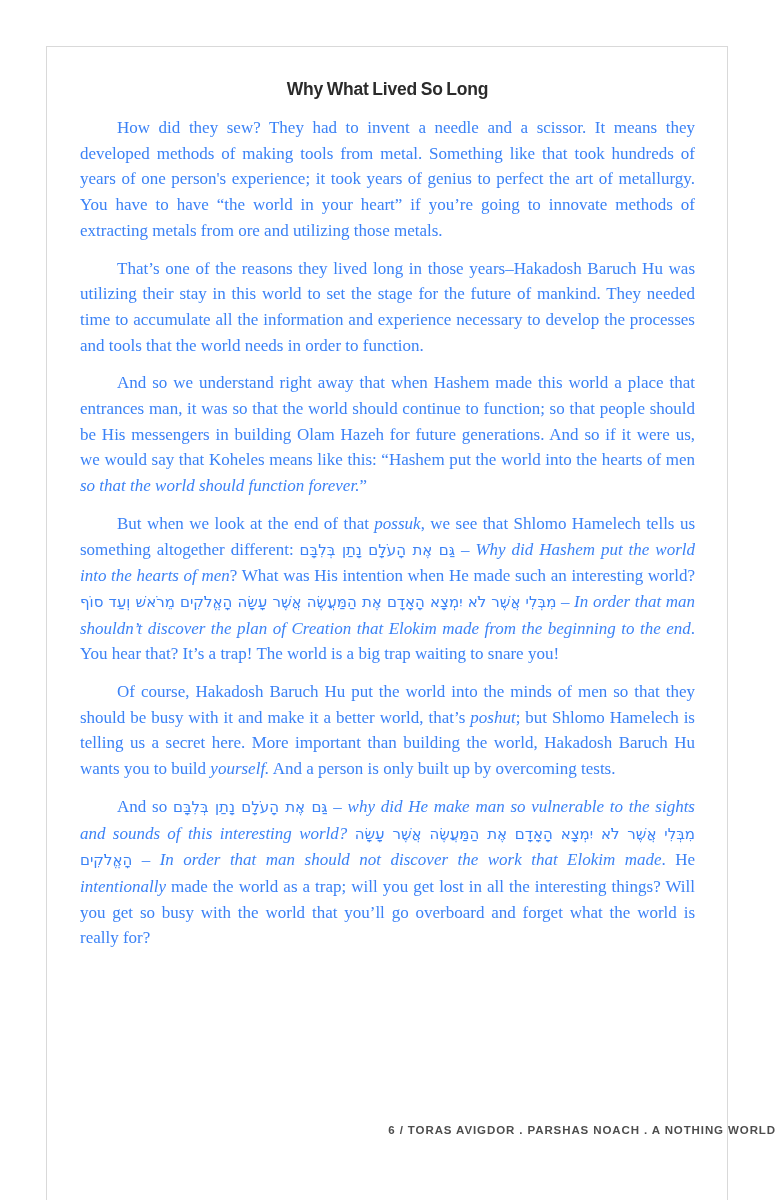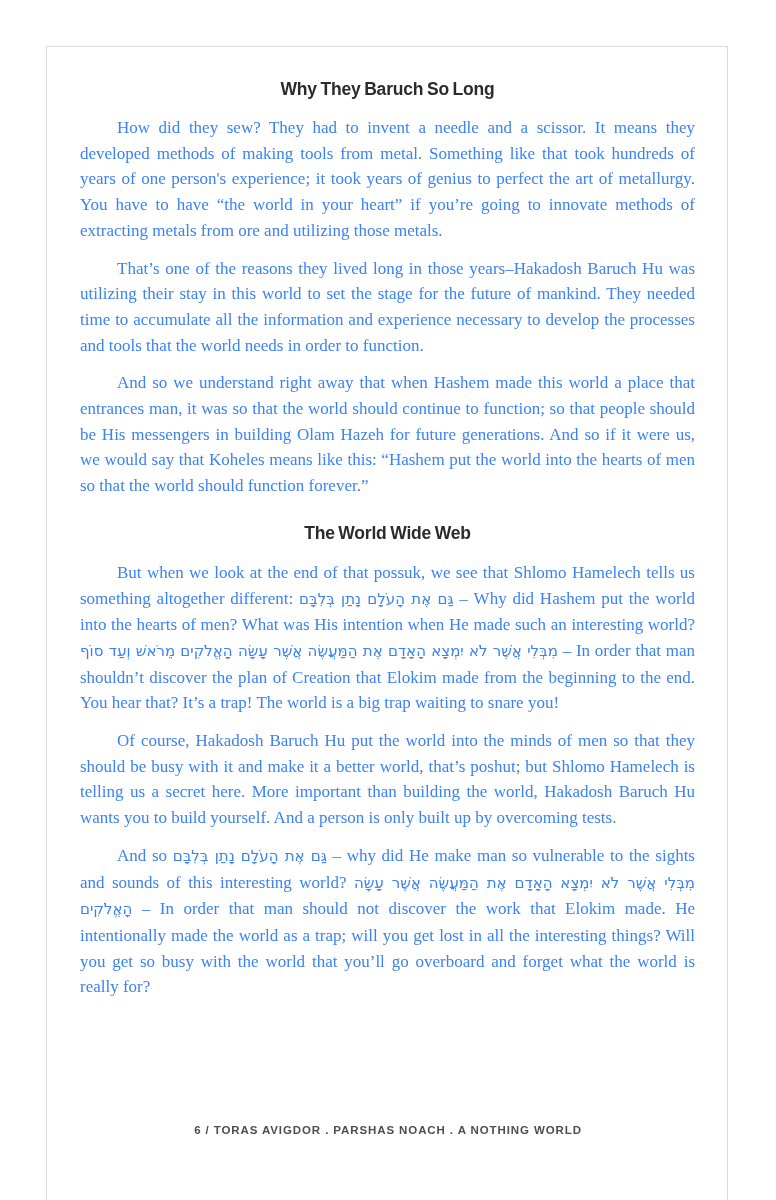--- a/index.html
+++ b/index.html
@@ -42,56 +42,55 @@
   p.body-paragraph {
     font-family: "Liberation Serif", "DejaVu Serif", serif;
     font-size: 17px;
     line-height: 25.7px;
     color: #3b82f6;
     text-align: justify;
     text-indent: 37px;
     margin: 0 0 12px 0;
   }
   .run-n { font-style: normal; }
-  .run-i { }
+  .run-i { font-style: italic; }
   .run-h {
     font-family: "DejaVu Sans", sans-serif;
     font-size: 15px;
     unicode-bidi: embed;
     direction: rtl;
     margin-top: 11px;
   }
   .footer-line {
     position: absolute;
     left: 0;
     right: 0;
     top: 1124px;
-    text-align: center;
+    text-align: right;
     font-family: "Liberation Sans", sans-serif;
     font-weight: bold;
     font-size: 11.5px;
     letter-spacing: 0.9px;
     color: #4d4d4d;
   }
 </style>
 </head>
 <body>
 
 <div class="page-frame">
   <div class="content">
 
     <section>
-      <h2 class="section-heading">Why They Baruch So Long</h2>
+      <h2 class="section-heading">Why What Lived So Long</h2>
       <p class="body-paragraph"><span class="run-n">How did they sew? They had to invent a needle and a scissor. It means they developed methods of making tools from metal. Something like that took hundreds of years of one person's experience; it took years of genius to perfect the art of metallurgy. You have to have “the world in your heart” if you’re going to innovate methods of extracting metals from ore and utilizing those metals.</span></p>
       <p class="body-paragraph"><span class="run-n">That’s one of the reasons they lived long in those years–Hakadosh Baruch Hu was utilizing their stay in this world to set the stage for the future of mankind. They needed time to accumulate all the information and experience necessary to develop the processes and tools that the world needs in order to function.</span></p>
       <p class="body-paragraph"><span class="run-n">And so we understand right away that when Hashem made this world a place that entrances man, it was so that the world should continue to function; so that people should be His messengers in building Olam Hazeh for future generations. And so if it were us, we would say that Koheles means like this: “Hashem put the world into the hearts of men </span><span class="run-i">so that the world should function forever.</span><span class="run-n">”</span></p>
     </section>
 
     <section>
-      <h2 class="section-heading second">The World Wide Web</h2>
       <p class="body-paragraph"><span class="run-n">But when we look at the end of that </span><span class="run-i">possuk</span><span class="run-n">, we see that Shlomo Hamelech tells us something altogether different: </span><span class="run-h" dir="rtl" lang="he">גַּם אֶת הָעֹלָם נָתַן בְּלִבָּם</span><span class="run-n"> – </span><span class="run-i">Why did Hashem put the world into the hearts of men</span><span class="run-n">? What was His intention when He made such an interesting world? </span><span class="run-h" dir="rtl" lang="he">מִבְּלִי אֲשֶׁר לֹא יִמְצָא הָאָדָם אֶת הַמַּעֲשֶׂה אֲשֶׁר עָשָׂה הָאֱלֹקִים מֵרֹאשׁ וְעַד סוֹף</span><span class="run-n"> – </span><span class="run-i">In order that man shouldn’t discover the plan of Creation that Elokim made from the beginning to the end</span><span class="run-n">. You hear that? It’s a trap! The world is a big trap waiting to snare you!</span></p>
       <p class="body-paragraph"><span class="run-n">Of course, Hakadosh Baruch Hu put the world into the minds of men so that they should be busy with it and make it a better world, that’s </span><span class="run-i">poshut</span><span class="run-n">; but Shlomo Hamelech is telling us a secret here. More important than building the world, Hakadosh Baruch Hu wants you to build </span><span class="run-i">yourself.</span><span class="run-n"> And a person is only built up by overcoming tests.</span></p>
       <p class="body-paragraph"><span class="run-n">And so </span><span class="run-h" dir="rtl" lang="he">גַּם אֶת הָעֹלָם נָתַן בְּלִבָּם</span><span class="run-n"> – </span><span class="run-i">why did He make man so vulnerable to the sights and sounds of this interesting world?</span><span class="run-n"> </span><span class="run-h" dir="rtl" lang="he">מִבְּלִי אֲשֶׁר לֹא יִמְצָא הָאָדָם אֶת הַמַּעֲשֶׂה אֲשֶׁר עָשָׂה הָאֱלֹקִים</span><span class="run-n"> – </span><span class="run-i">In order that man should not discover the work that Elokim made</span><span class="run-n">. He </span><span class="run-i">intentionally</span><span class="run-n"> made the world as a trap; will you get lost in all the interesting things? Will you get so busy with the world that you’ll go overboard and forget what the world is really for?</span></p>
     </section>
 
   </div>
 </div>
 
 <div class="footer-line">6 / TORAS AVIGDOR . PARSHAS NOACH . A NOTHING WORLD</div>
 

